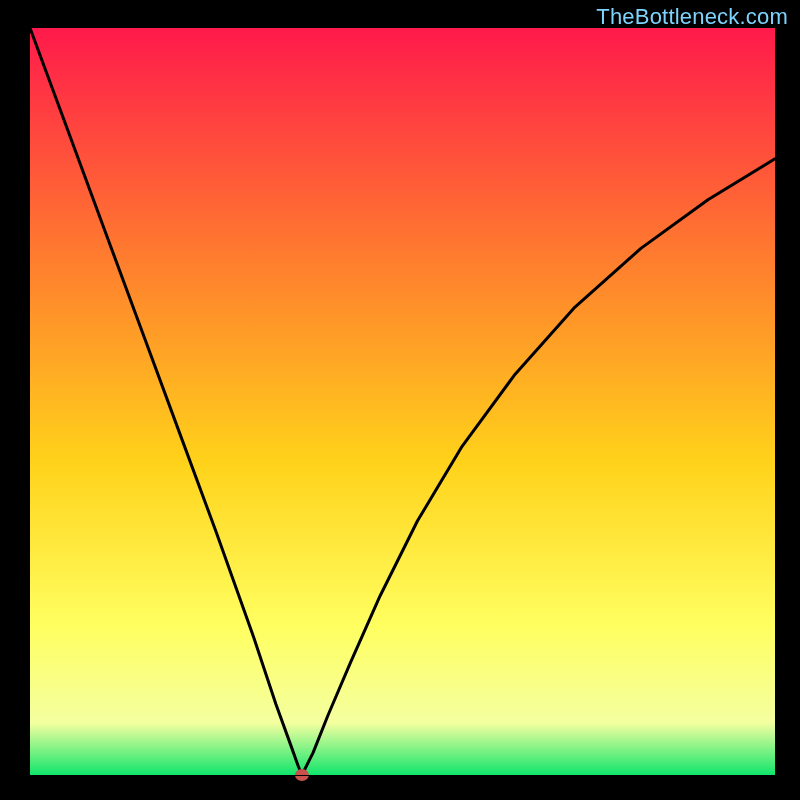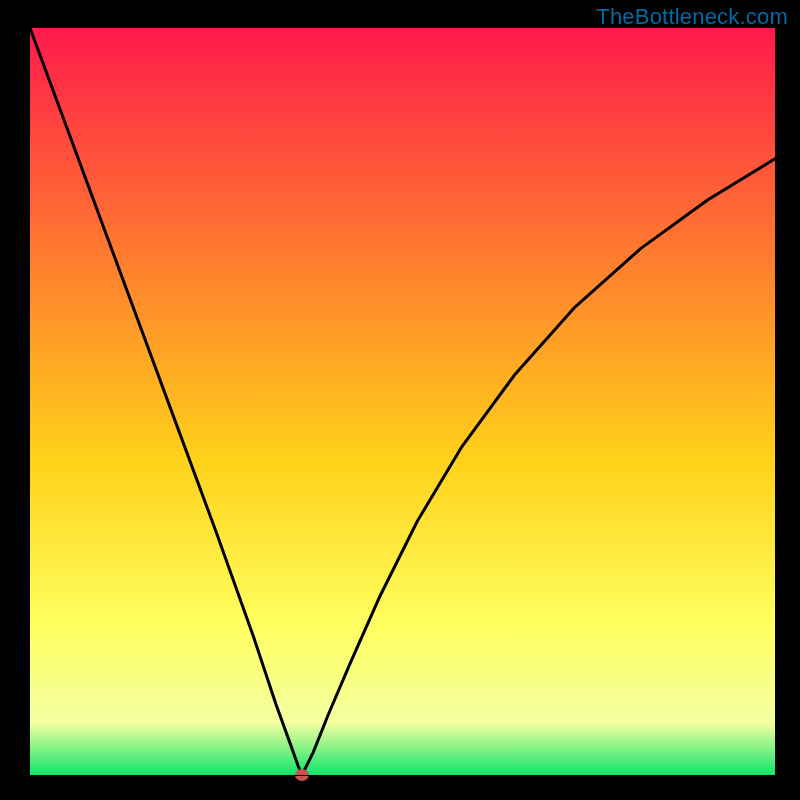--- a/index.html
+++ b/index.html
@@ -14,21 +14,21 @@
   .frame {
     position: relative;
     width: 800px;
     height: 800px;
     background: #000;
   }
   .watermark {
     position: absolute;
     top: 4px;
     right: 12px;
-    color: #0369a1;
+    color: #7dd3fc;
     font-size: 22px;
     font-weight: 500;
     letter-spacing: 0.2px;
     z-index: 20;
     text-align: center;
   }
   svg {
     position: absolute;
     top: 0;
     left: 0;

